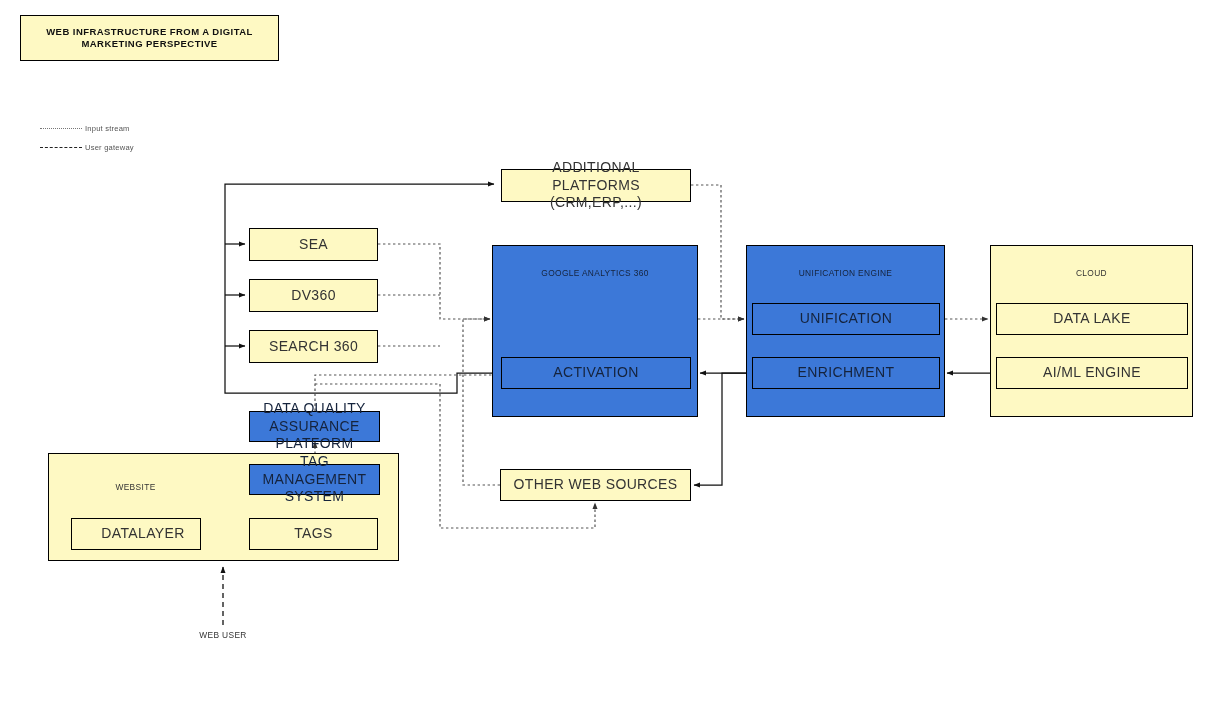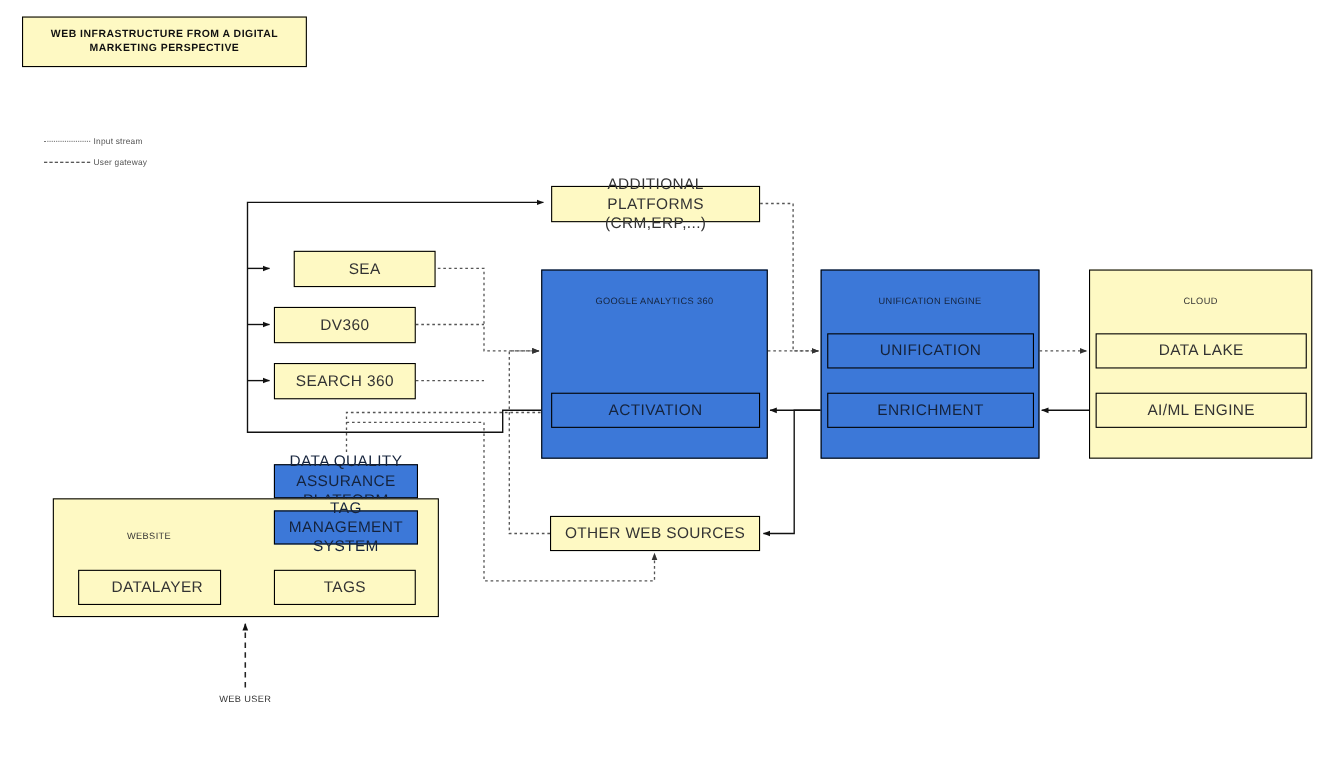--- a/index.html
+++ b/index.html
@@ -110,21 +110,21 @@
     </g>
   </svg>
 
   <div class="node" style="left:501px;top:169px;width:190px;height:33px;">
     <span class="lbl">
       <span>ADDITIONAL PLATFORMS</span>
       <span>(CRM,ERP,...)</span>
     </span>
   </div>
 
-  <div class="node" style="left:267px;top:228px;width:129px;height:33px;">
+  <div class="node" style="left:249px;top:228px;width:129px;height:33px;">
     <span class="lbl">SEA</span>
   </div>
   <div class="node" style="left:249px;top:279px;width:129px;height:33px;">
     <span class="lbl">DV360</span>
   </div>
   <div class="node" style="left:249px;top:330px;width:129px;height:33px;">
     <span class="lbl">SEARCH 360</span>
   </div>
 
   <div class="node blue" style="left:492px;top:245px;width:206px;height:172px;display:block;">
@@ -147,21 +147,21 @@
   <div class="node" style="left:990px;top:245px;width:203px;height:172px;display:block;">
     <div class="group-title dark" style="top:22px;">CLOUD</div>
   </div>
   <div class="node" style="left:996px;top:303px;width:192px;height:32px;">
     <span class="lbl">DATA LAKE</span>
   </div>
   <div class="node" style="left:996px;top:357px;width:192px;height:32px;">
     <span class="lbl">AI/ML ENGINE</span>
   </div>
 
-  <div class="node blue" style="left:249px;top:422px;width:131px;height:31px;">
+  <div class="node blue" style="left:249px;top:411px;width:131px;height:31px;">
     <span class="lbl">
       <span>DATA QUALITY</span>
       <span>ASSURANCE PLATFORM</span>
     </span>
   </div>
 
   <div class="node" style="left:48px;top:453px;width:351px;height:108px;display:block;">
     <div class="group-title dark" style="top:28px;left:-88px;width:100%;">WEBSITE</div>
   </div>
   <div class="node blue" style="left:249px;top:464px;width:131px;height:31px;">

